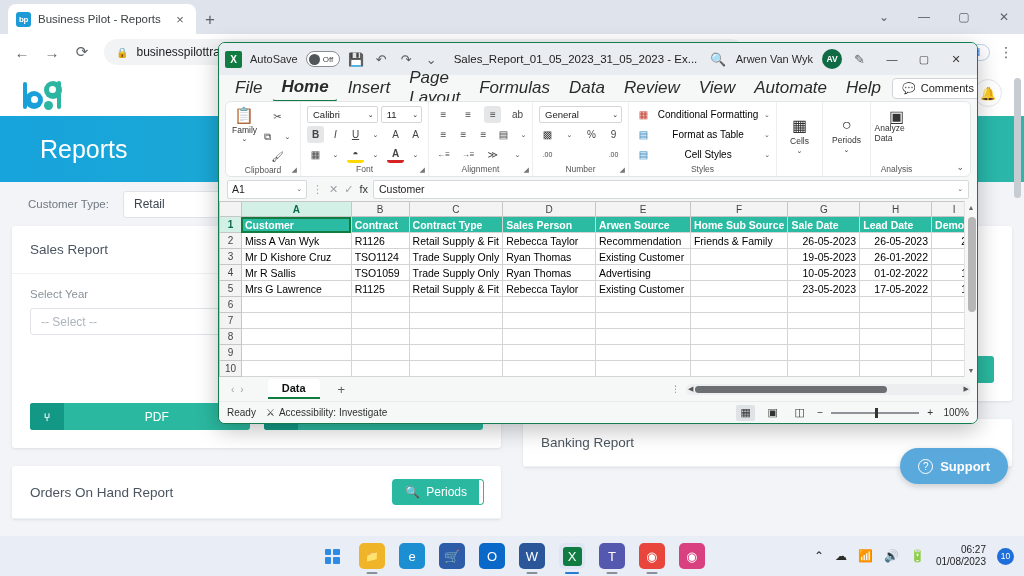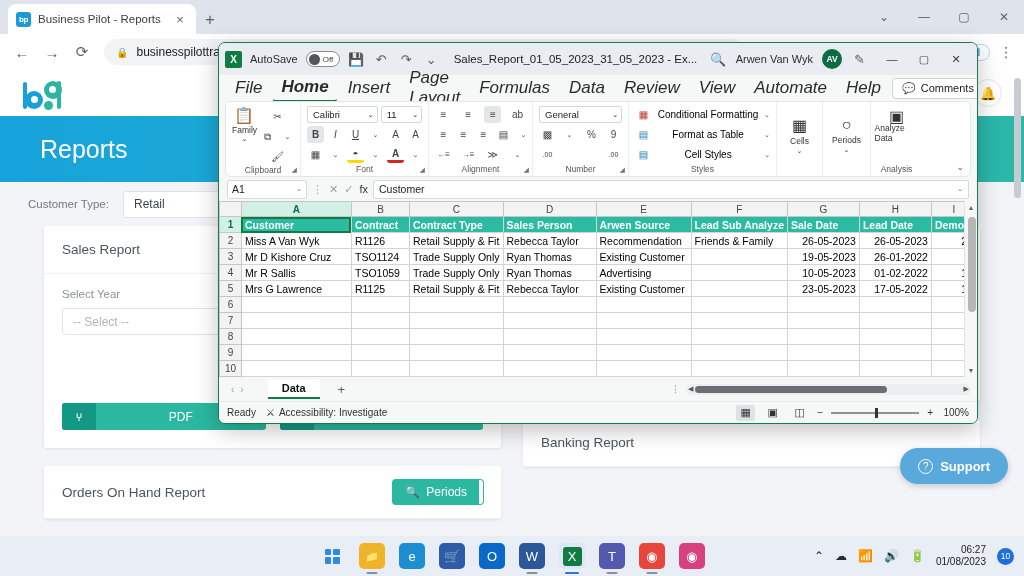--- a/index.html
+++ b/index.html
@@ -92,21 +92,21 @@
   .banner h1 { color: #fff; font-size: 25px; font-weight: 400; }
 
   .filterbar { height: 44px; display:flex; align-items:center; padding: 0 28px; gap: 14px; }
   .filterbar .flabel { font-size: 11.5px; color: #707880; }
   .cust-select {
     background:#fff; border:1px solid #e0e4e9; border-radius:3px;
     height: 27px; min-width: 220px; display:flex; align-items:center;
     padding: 0 10px; font-size: 12px; color:#3d4551;
   }
 
-  .cards { padding: 0 44px; display:flex; gap: 22px; }
+  .cards { padding: 0 12px; display:flex; gap: 22px; }
   .col { flex: 1; display:flex; flex-direction:column; gap: 18px; }
   .card { background:#fff; border-radius:3px; box-shadow: 0 1px 3px rgba(30,40,60,.10); }
   .card-head {
     padding: 14px 18px; font-size: 13.5px; color:#4b5560; border-bottom:1px solid #eef0f3;
     display:flex; align-items:center; justify-content:space-between; min-height: 48px;
   }
   .card-body { padding: 14px 18px 4px 18px; }
   .sublabel { font-size: 11.5px; color:#8b939b; margin-bottom: 8px; }
   .sel-input {
     background:#fff; border:1px solid #e0e4e9; border-radius:3px; height:27px;
@@ -638,21 +638,21 @@
               <th class="colh" style="width:72px">H</th>
               <th class="colh" style="width:45px">I</th>
             </tr>
             <tr class="hdr">
               <td class="rowh sel">1</td>
               <td class="active">Customer</td>
               <td>Contract</td>
               <td>Contract Type</td>
               <td>Sales Person</td>
               <td>Arwen Source</td>
-              <td>Lead Sub Analyze</td>
+              <td>Home Sub Source</td>
               <td>Sale Date</td>
               <td>Lead Date</td>
               <td>Demo</td>
             </tr>
             <tr>
               <td class="rowh">2</td>
               <td class="">Miss A Van Wyk</td>
               <td class="">R1126</td>
               <td class="">Retail Supply &amp; Fit</td>
               <td class="">Rebecca Taylor</td>

